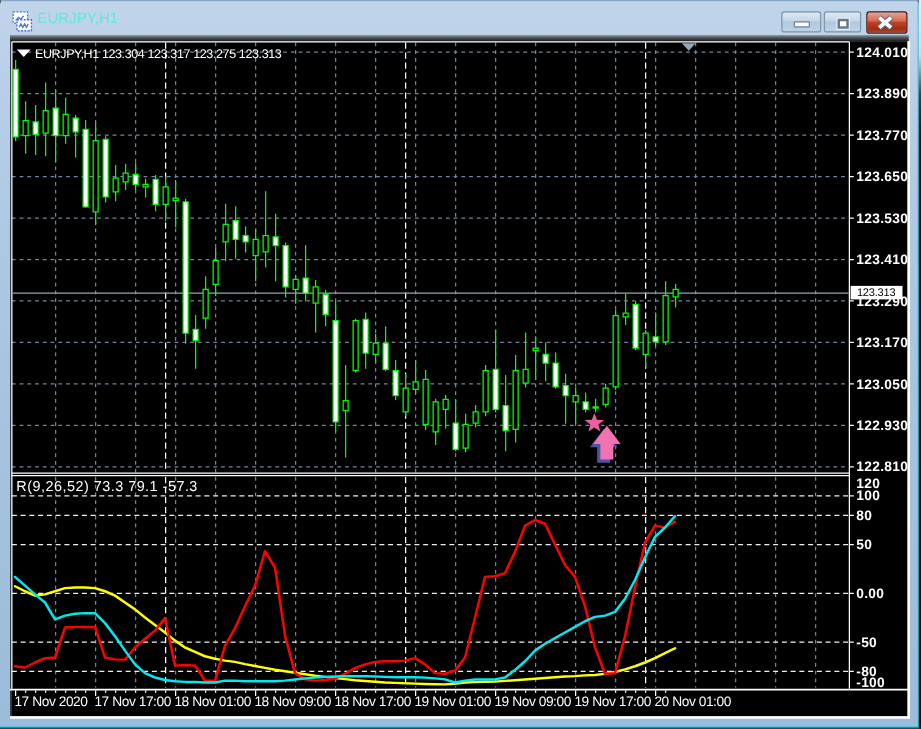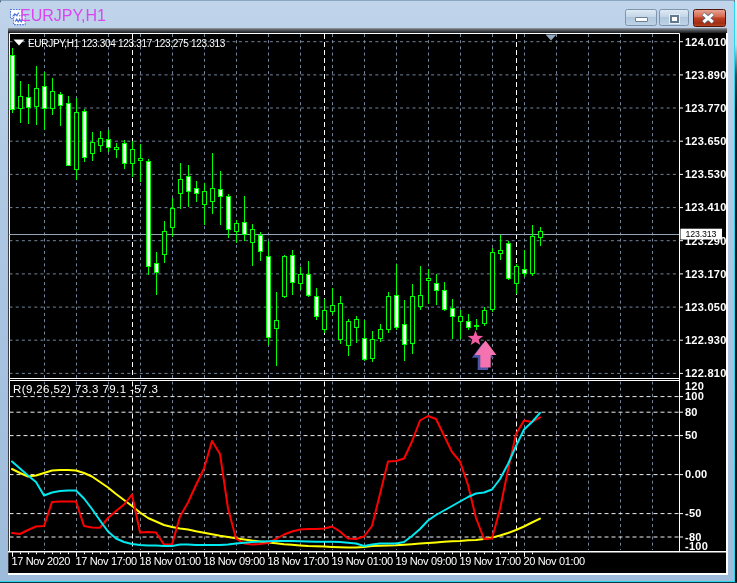--- a/index.html
+++ b/index.html
@@ -5,21 +5,21 @@
 #win::before{content:"";position:absolute;left:0;top:0;right:0;height:1px;background:#87a6c4;border-radius:3.5px 3.5px 0 0}
 .client{position:absolute;left:9px;top:33px;width:717px;height:540px;background:#000}
 .shTop{position:absolute;left:8px;top:28px;width:719px;height:5px;background:linear-gradient(#969ca3,#555a60 40%,#17191b)}
 .shL{position:absolute;left:8px;top:33px;width:1px;height:540px;background:#3a3e42}
 .hiB{position:absolute;left:8px;top:573px;width:720px;height:1.6px;background:#fff}
 .hiR{position:absolute;left:726px;top:33px;width:1.6px;height:541.6px;background:#fff}
 .cyR{position:absolute;left:733.5px;top:2px;width:1.8px;height:581px;background:#2ad4ea}
 .cyB{position:absolute;left:0;top:580.6px;width:735.3px;height:1.8px;background:#2ad4ea}
 .blk{position:absolute;left:735.2px;top:0;width:2px;height:583px;background:linear-gradient(#e8eef4,#cdd8e2 45px,#3a434b 75px,#10151a 110px,#0d0d0d)}
 .dkB{position:absolute;left:0;top:582.2px;width:737px;height:1px;background:#0a3a42}
-.title{position:absolute;left:20px;top:7px;font-size:16px;color:#d946ef;letter-spacing:0}
+.title{position:absolute;left:30px;top:7px;font-size:12px;color:#5eead4;letter-spacing:0}
 .btn{position:absolute;top:9px;height:15px;border-radius:2.5px;border:1px solid #7e94ab;background:linear-gradient(#dfeaf4,#c3d6e8 45%,#b0c8de 50%,#bdd2e6)}
 #bmin{left:625px;width:30px}
 #bres{left:659px;width:28px}
 #bclose{left:692.5px;top:8.5px;width:31px;height:16px;border:1px solid #53150c;background:linear-gradient(#e7a593,#d5694e 42%,#c04124 50%,#a12e14 82%,#b34423)}
 .mnI{position:absolute;left:9px;top:7px;width:11px;height:2.5px;background:#fdfeff;border:1px solid #6c7f92;border-radius:1px}
 .rsI{position:absolute;left:10px;top:4.5px;width:5px;height:4px;background:#fff;border:2px solid #65798c;box-shadow:0 0 0 1px #e8eef5}
 </style></head><body>
 <div id="win"></div>
 <div class="shTop"></div>
 <div class="client"></div>

